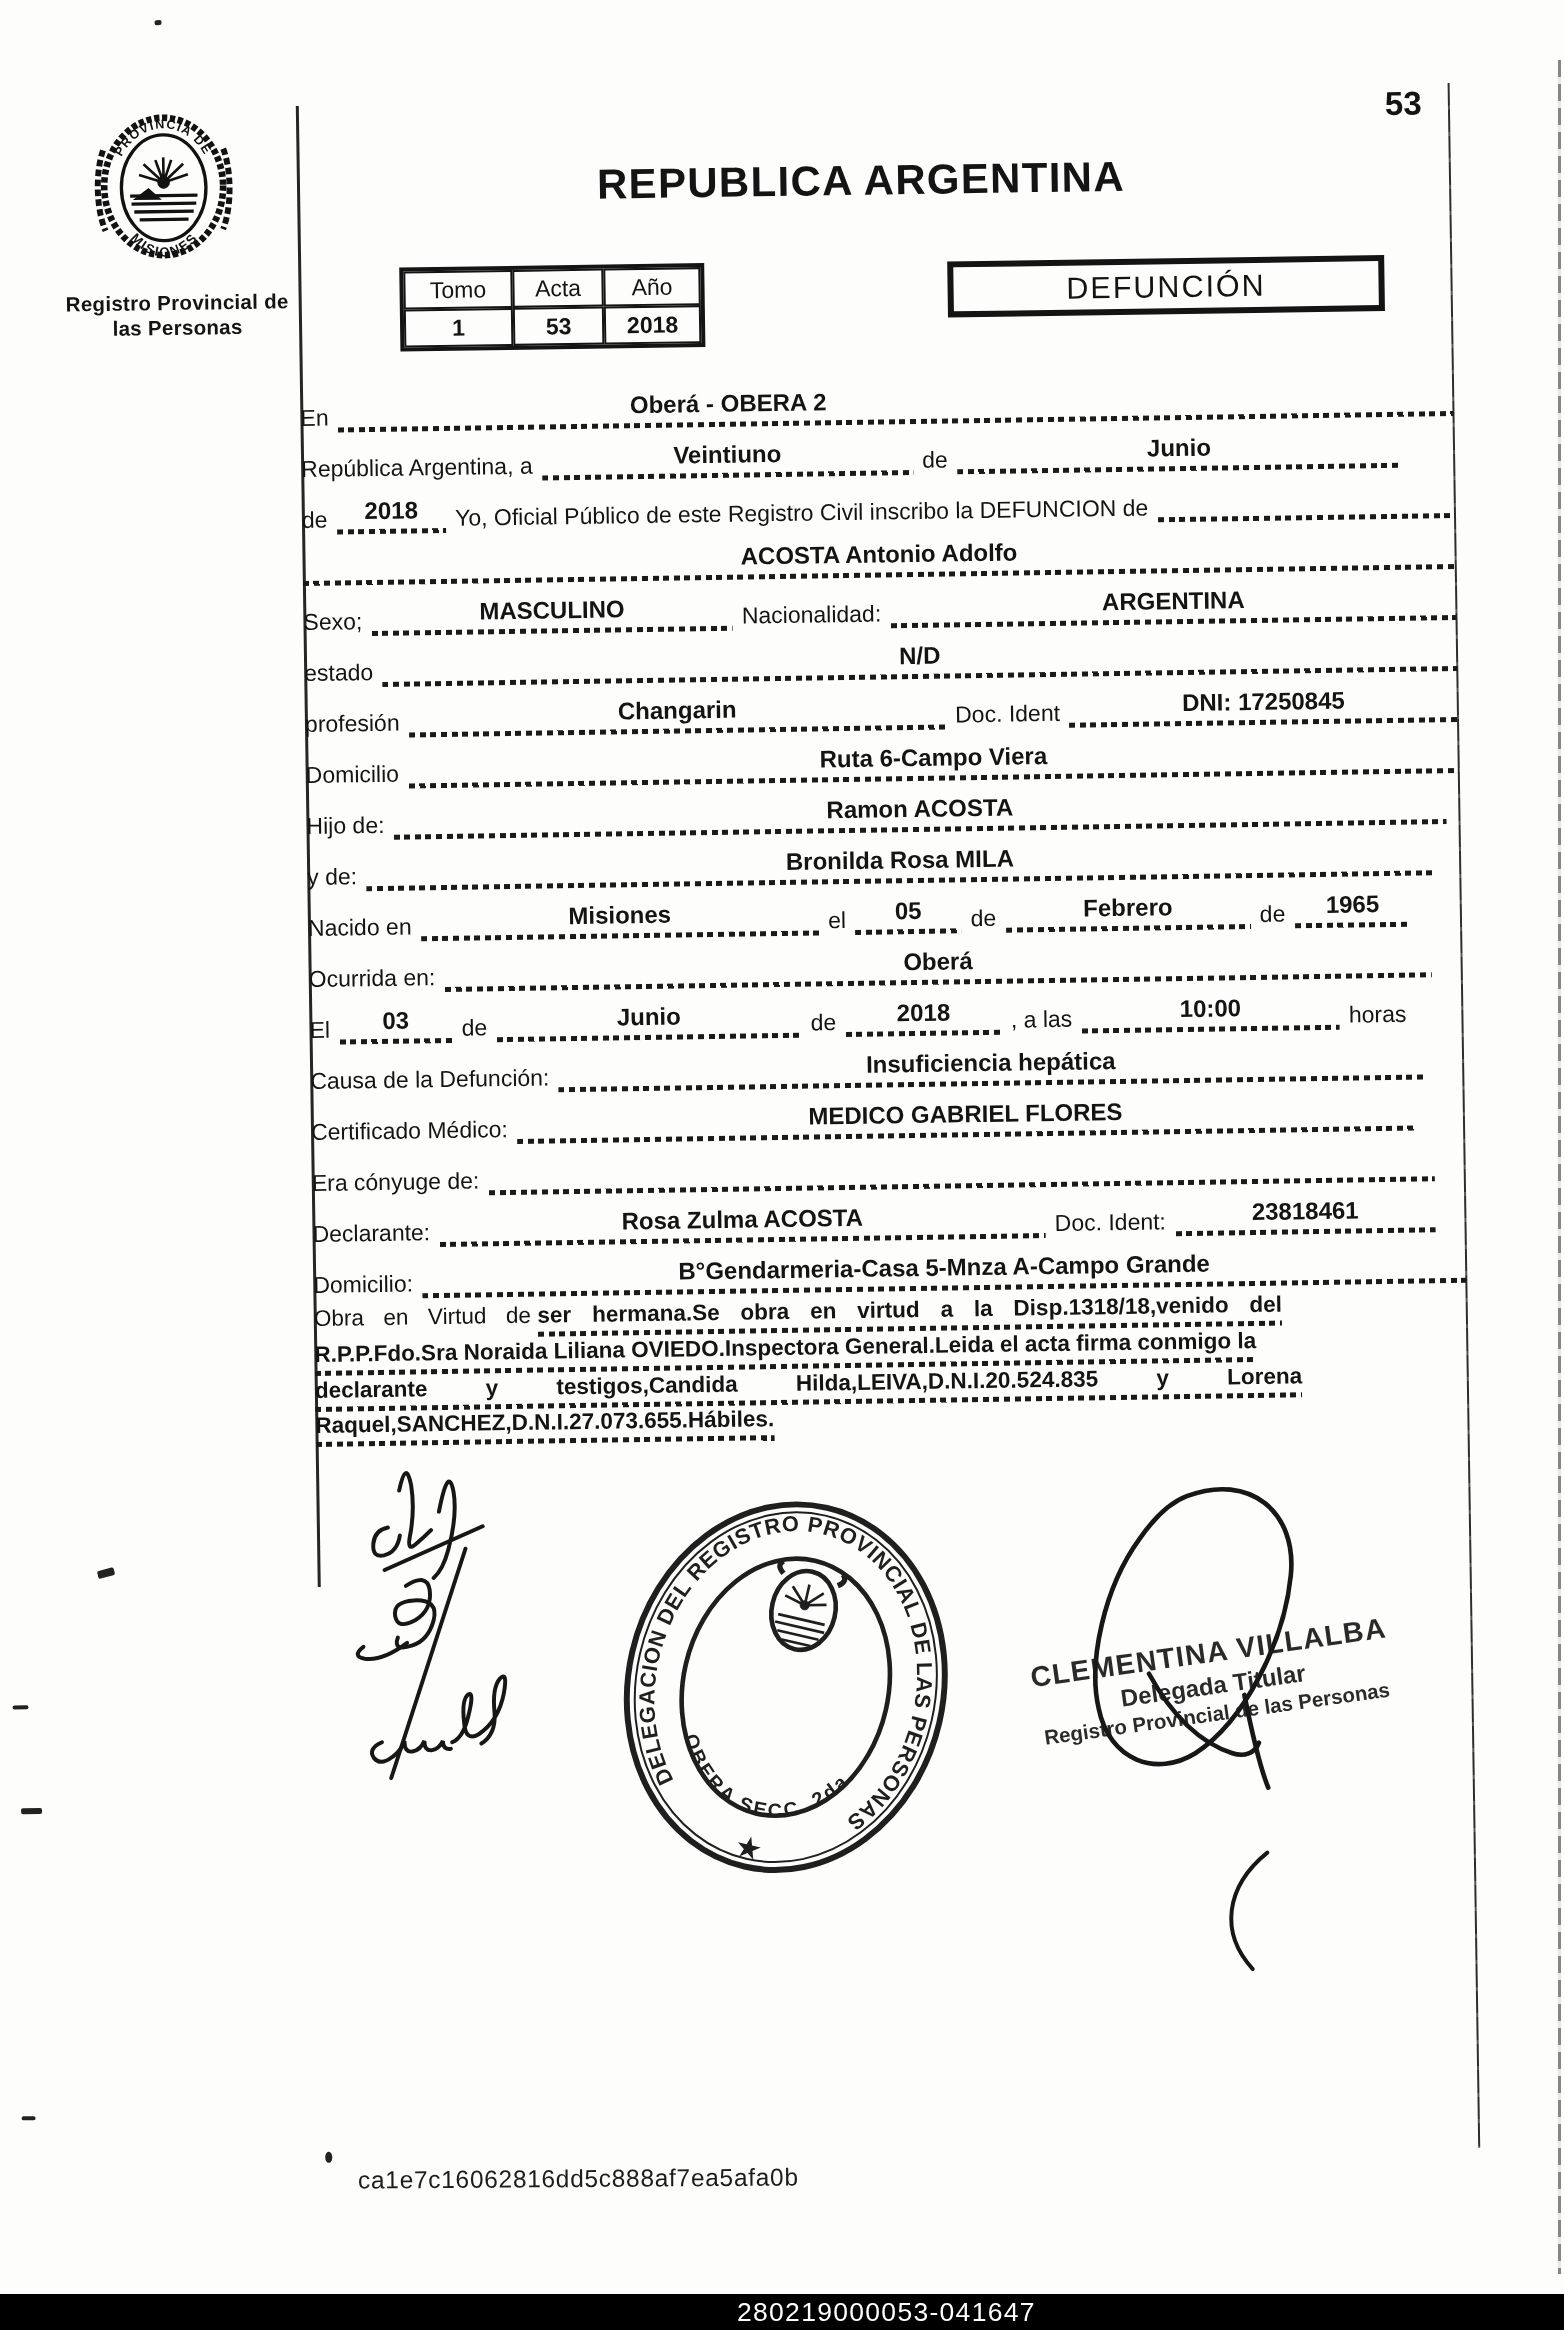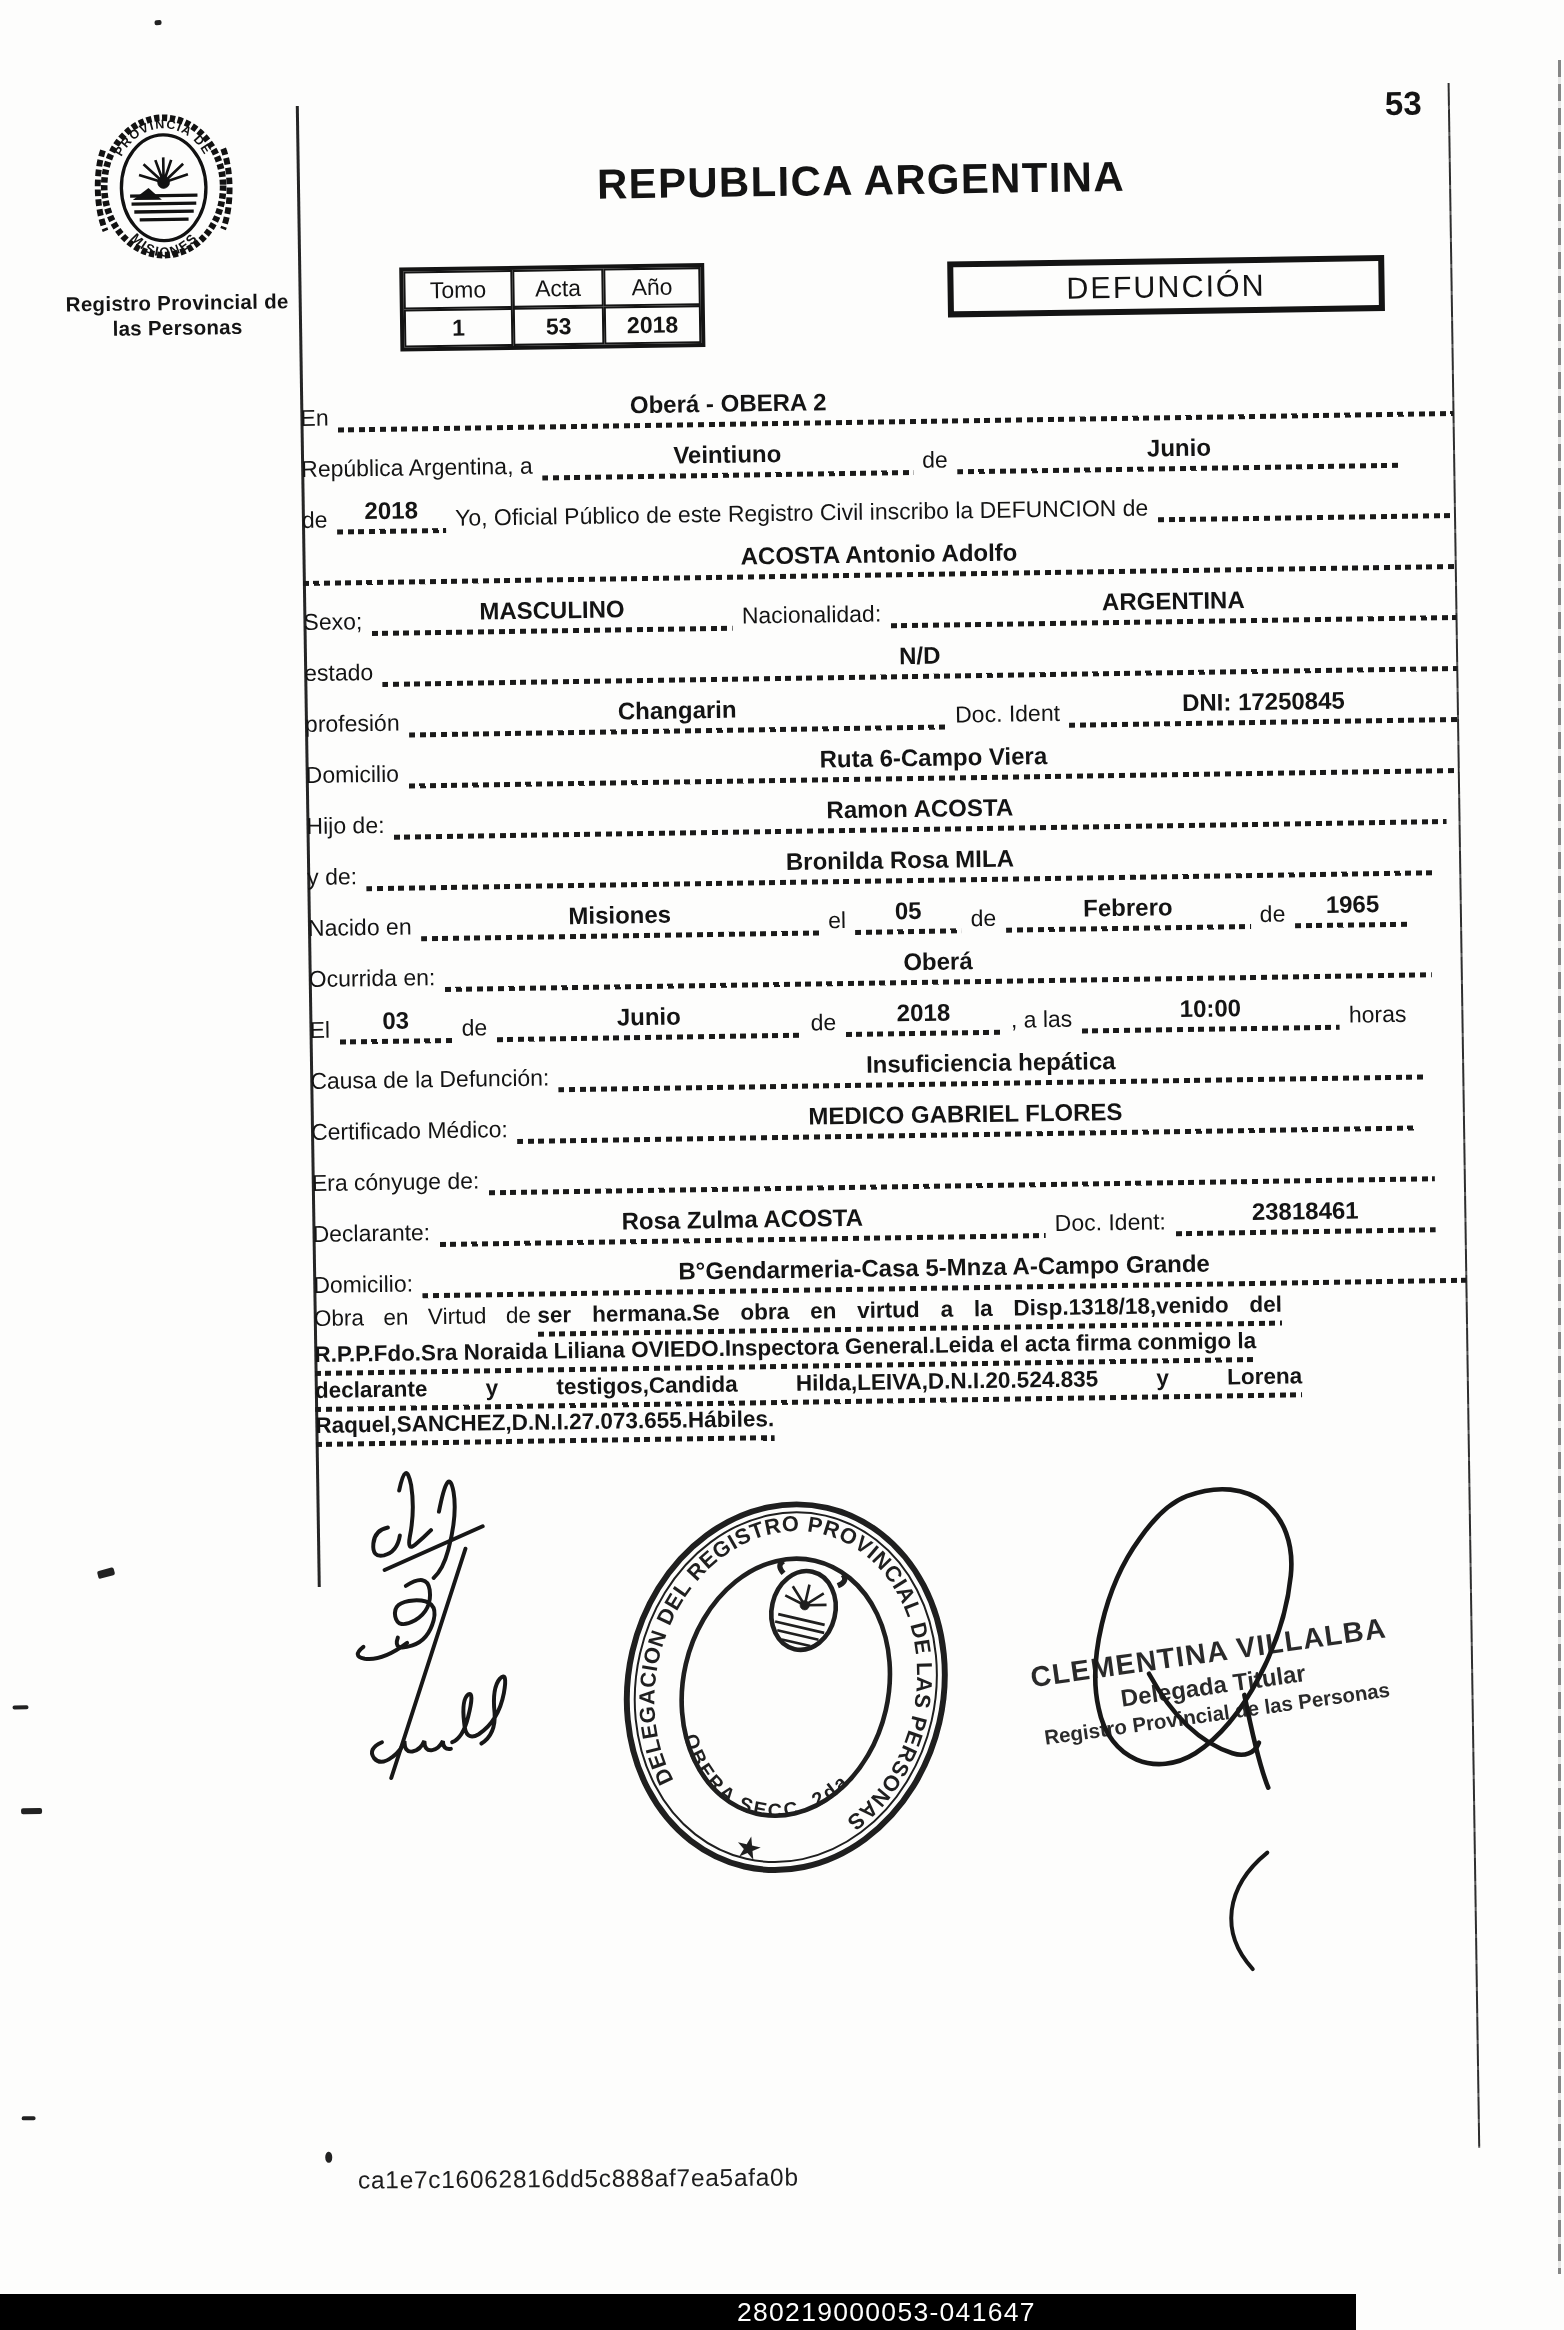--- a/index.html
+++ b/index.html
@@ -59,21 +59,21 @@
      transform:rotate(-8deg);color:#1b1b1b;opacity:.93;}
   .titular-stamp .l1{font-size:28.5px;font-weight:700;letter-spacing:1.3px;}
   .titular-stamp .l2{font-size:24px;font-weight:700;margin-top:2.7px;}
   .titular-stamp .l3{font-size:20.5px;font-weight:700;margin-top:2.7px;}
 
   .stray{position:absolute;background:#222;border-radius:2px;}
 
   
   .hash{position:absolute;left:358px;top:2165px;font-size:24.5px;letter-spacing:0.7px;color:#1d1d1d;
      transform:rotate(-0.4deg);}
-  .footer-bar{position:absolute;left:0;top:2294px;width:1356px;height:36px;background:#000;}
+  .footer-bar{position:absolute;left:0;top:2294px;width:1564px;height:36px;background:#000;}
   .footer-bar span{position:absolute;left:737px;top:3.3px;color:#fff;font-size:26.5px;letter-spacing:1.3px;}
   svg text{font-family:"Liberation Sans", sans-serif;}
 </style>
 </head>
 <body>
 
 <div class="page">
 
   <div class="rot">
 

